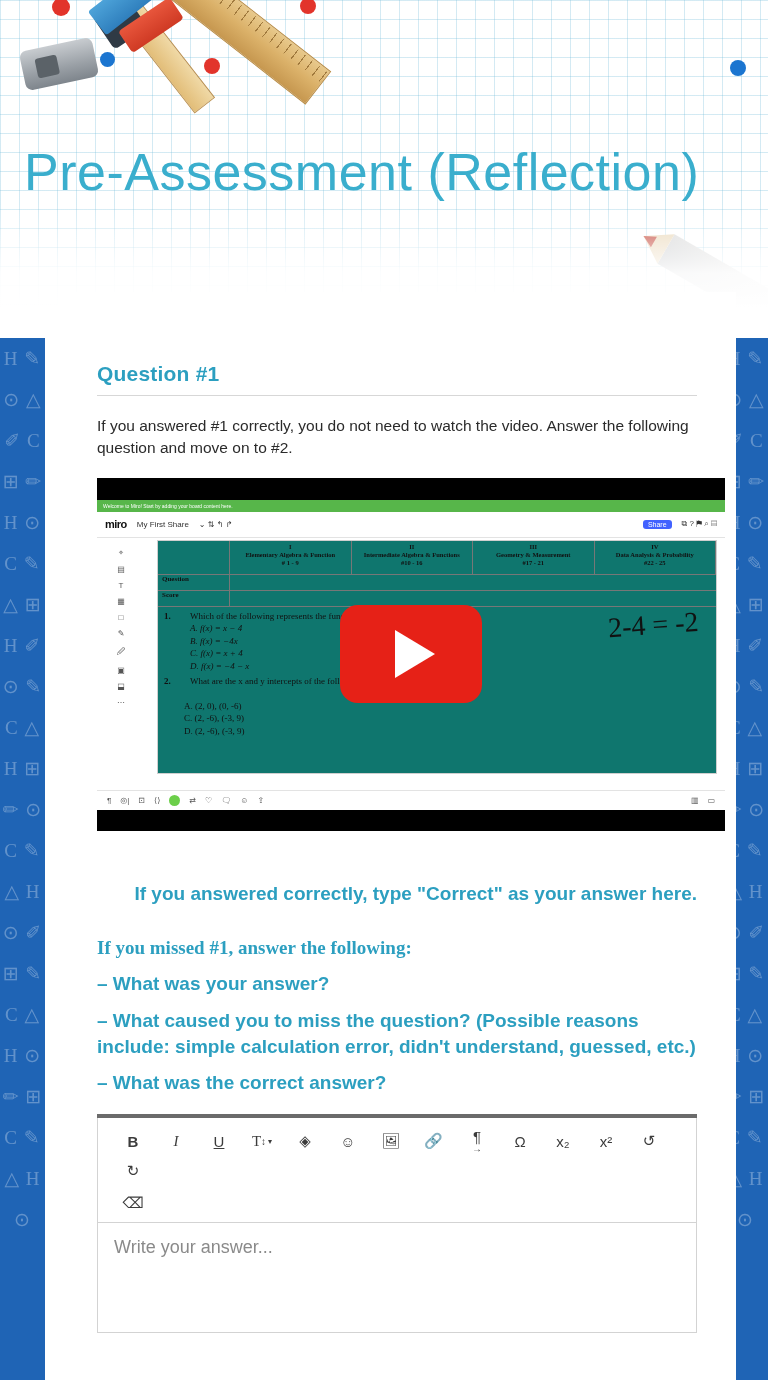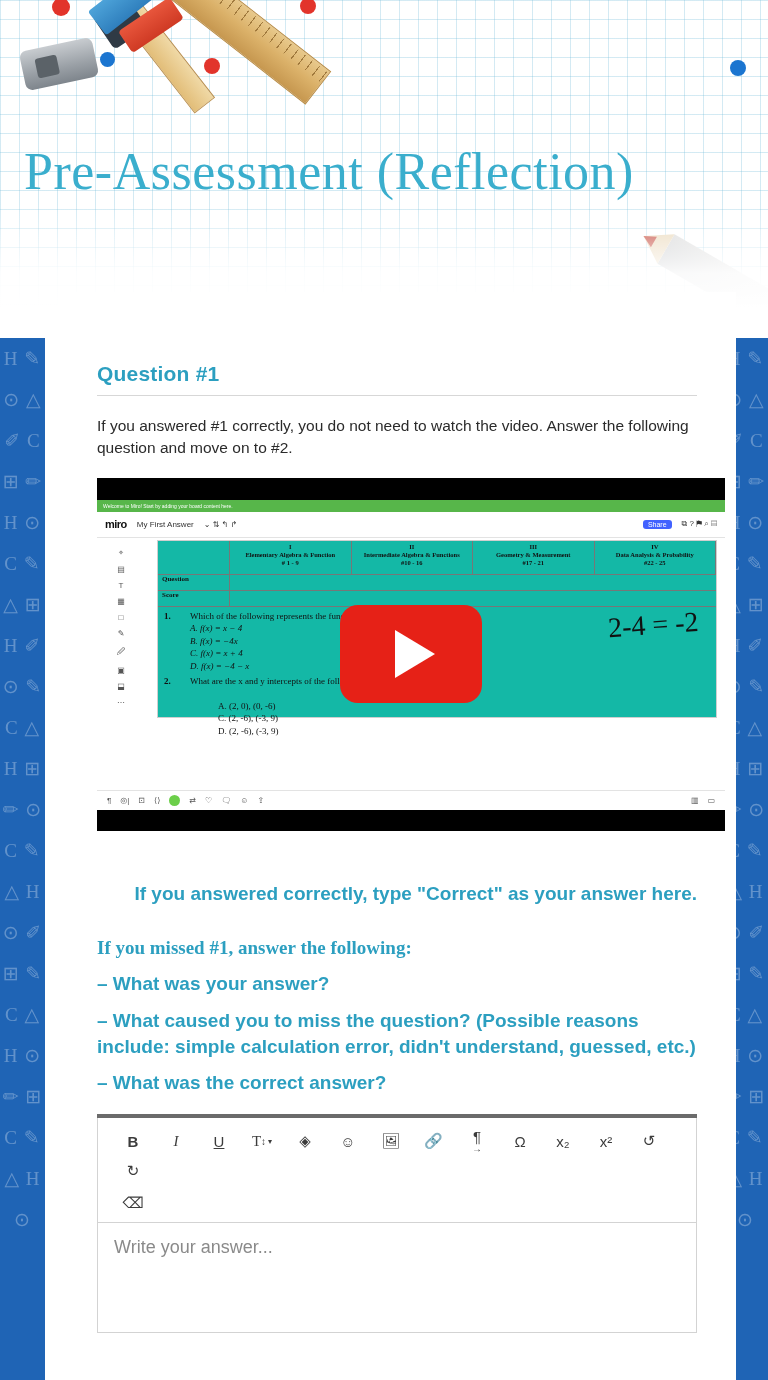--- a/index.html
+++ b/index.html
@@ -30,21 +30,21 @@
       linear-gradient(to bottom, rgba(120,190,220,0.32) 1px, transparent 1px);
     background-size: 19px 19px;
   }
   .grid-fade {
     position: absolute; left: 0; top: 0; width: 768px; height: 350px;
     background: linear-gradient(to bottom, rgba(255,255,255,0) 58%, rgba(255,255,255,0.92) 78%, #fff 88%);
   }
   .banner-title {
     position: absolute;
     left: 24px; top: 142px;
-    font-family: Liberation Serif, serif;
+    font-family: Liberation Sans, sans-serif;
     font-size: 52px;
     color: #3aaecd;
     letter-spacing: 0.5px;
     white-space: nowrap;
   }
 
   
   .ruler {
     position: absolute; left: 150px; top: -70px;
     width: 230px; height: 42px;
@@ -187,22 +187,22 @@
   }
   .miro-bar {
     position:absolute; left:0; top:12px; width:628px; height:26px;
     background:#fff; border-bottom:1px solid #e3e3e3;
     display:flex; align-items:center; gap:10px; padding:0 8px;
     font-size:8px; color:#333;
   }
   .miro-logo { font-weight:bold; font-size:11px; color:#111; letter-spacing:-.5px;}
   .miro-chip { background:#4262ff; color:#fff; border-radius:3px; padding:1px 5px; font-size:7px;}
   .sheet {
-    position:absolute; left:60px; top:40px; width:560px; height:178px;
-    background:#14b8a6; border:1px solid #cfcfcf;
+    position:absolute; left:60px; top:40px; width:560px; height:234px;
+    background:#0f766e; border:1px solid #cfcfcf;
     font-family:"Liberation Serif", serif; color:#111;
   }
   .sheet-head { display:flex; border-bottom:1px solid #777; height:34px; font-size:6.5px; text-align:center;}
   .sheet-head div { flex:1; border-right:1px solid #777; padding-top:2px; line-height:1.25; font-weight:bold;}
   .sheet-head div:first-child { flex:0 0 72px; }
   .sheet-row { display:flex; border-bottom:1px solid #777; height:16px; font-size:7px;}
   .sheet-row div:first-child { flex:0 0 72px; border-right:1px solid #777; padding-left:4px; font-weight:bold;}
   .q-block { padding:3px 0 0 8px; font-size:9px; line-height:1.38;}
   .q-block .idx { position:absolute; left:6px; font-weight:bold;}
   .hand {
@@ -309,21 +309,21 @@
     <div class="hr"></div>
 
     <div class="q-desc">If you answered #1 correctly, you do not need to watch the video. Answer the following question and move on to #2.</div>
 
     <div class="video">
       <div class="inner">
         <div class="yt-banner">Welcome to Miro! Start by adding your board content here.</div>
 
         <div class="miro-bar">
           <span class="miro-logo">miro</span>
-          <span>My First Answer</span>
+          <span>My First Share</span>
           <span>⌄ ⇅ ↰ ↱</span>
           <span style="flex:1"></span>
           <span class="miro-chip">Share</span>
           <span>⧉ ? ⚑ ⌕ ▤</span>
         </div>
 
         <div class="mirotools">
           <span>⌖</span>
           <span>▤</span>
           <span>T</span>
@@ -361,21 +361,21 @@
               <div>B. f(x) = −4x</div>
               <div>C. f(x) = x + 4</div>
               <div>D. f(x) = −4 − x</div>
             </div>
           </div>
 
           <div class="q-block" style="position:relative;">
             <span class="idx">2.</span>
             <span style="margin-left:24px;">What are the x and y intercepts of the following equation?</span>
             <div style="text-align:center;">−3x + 9y = 18</div>
-            <div style="margin-left:52px;">
+            <div style="margin-left:18px;">
               <div>A. (2, 0), (0, -6)</div>
               <div>C. (2, -6), (-3, 9)</div>
               <div>D. (2, -6), (-3, 9)</div>
             </div>
           </div>
 
           <div class="hand">2-4 = -2</div>
         </div>
 
         <div class="miro-bottom">

